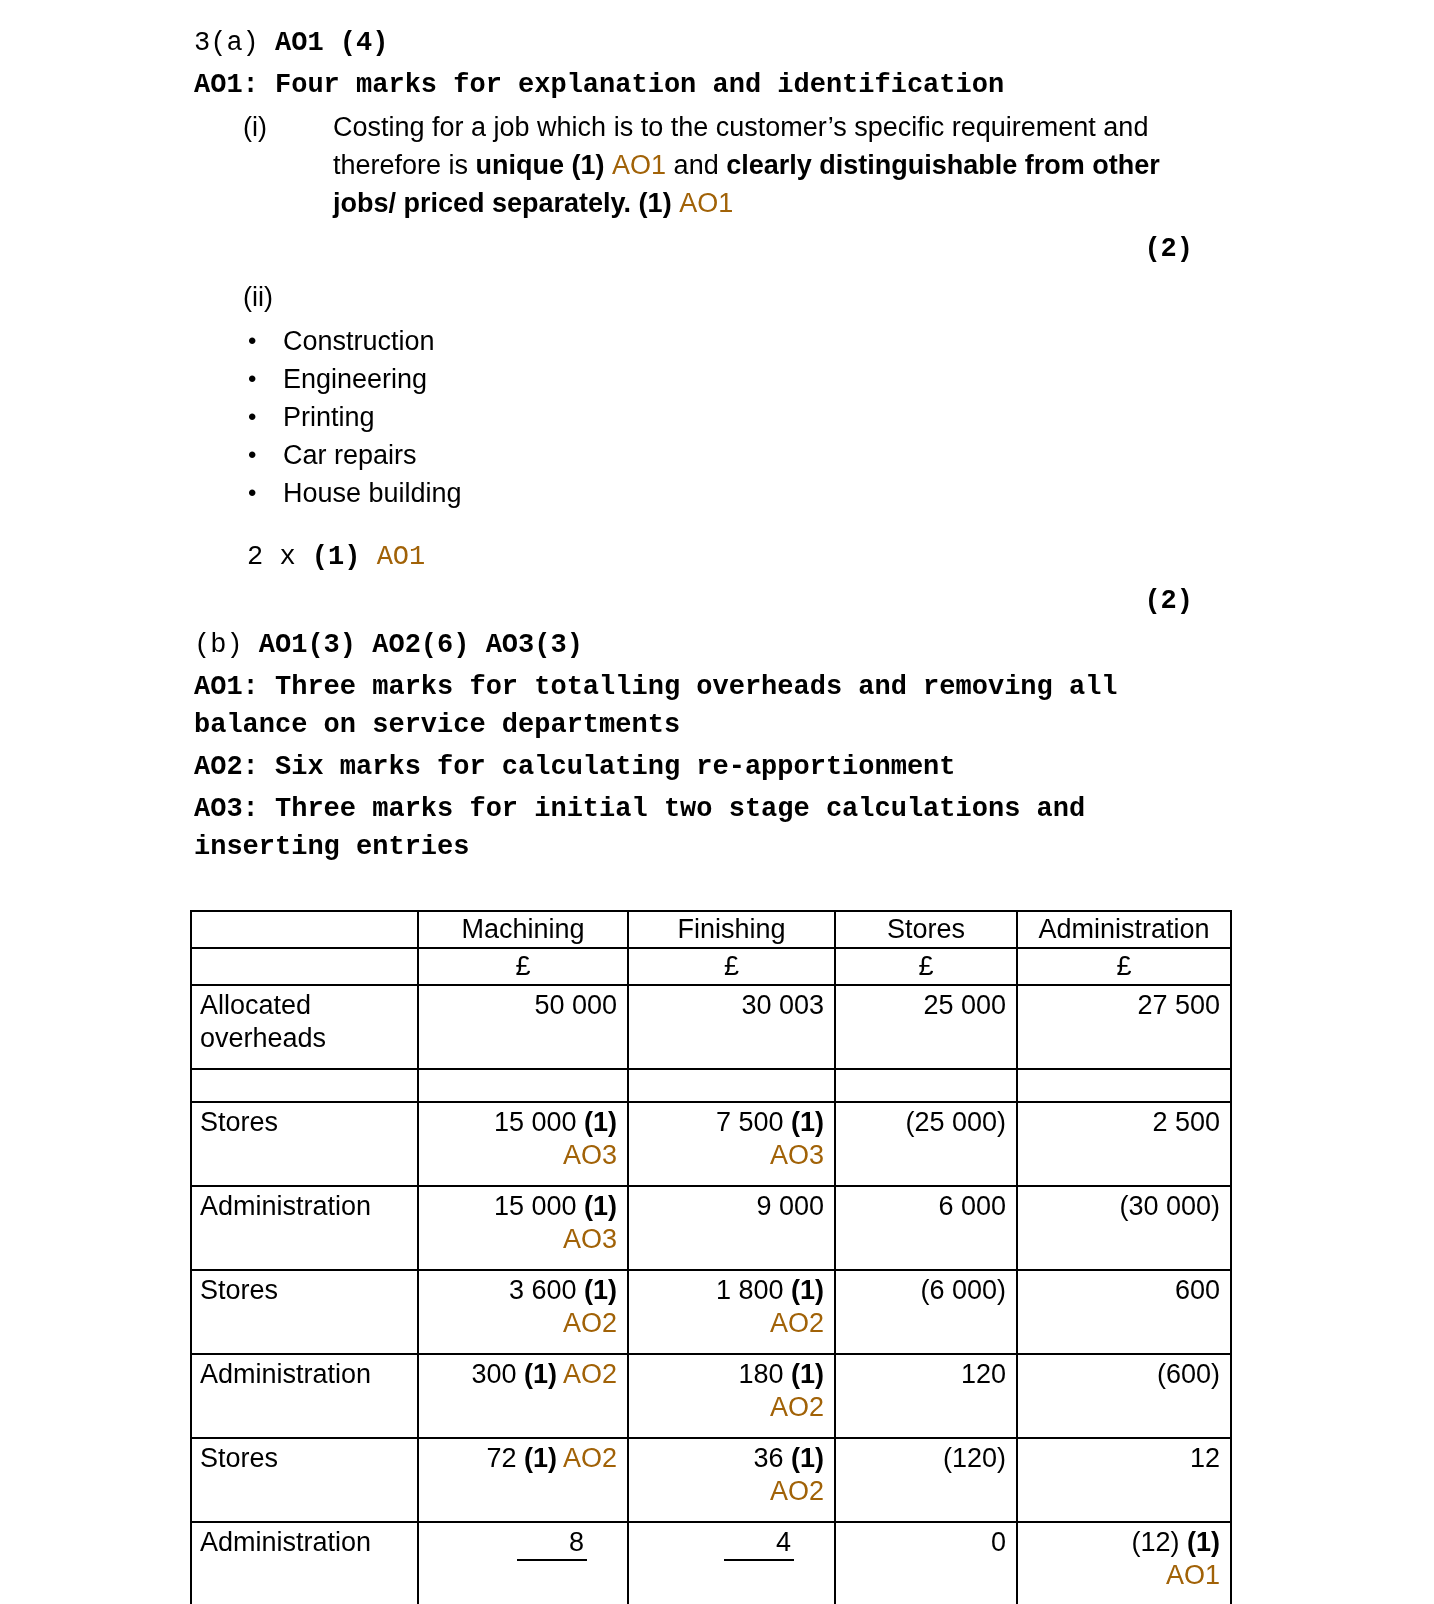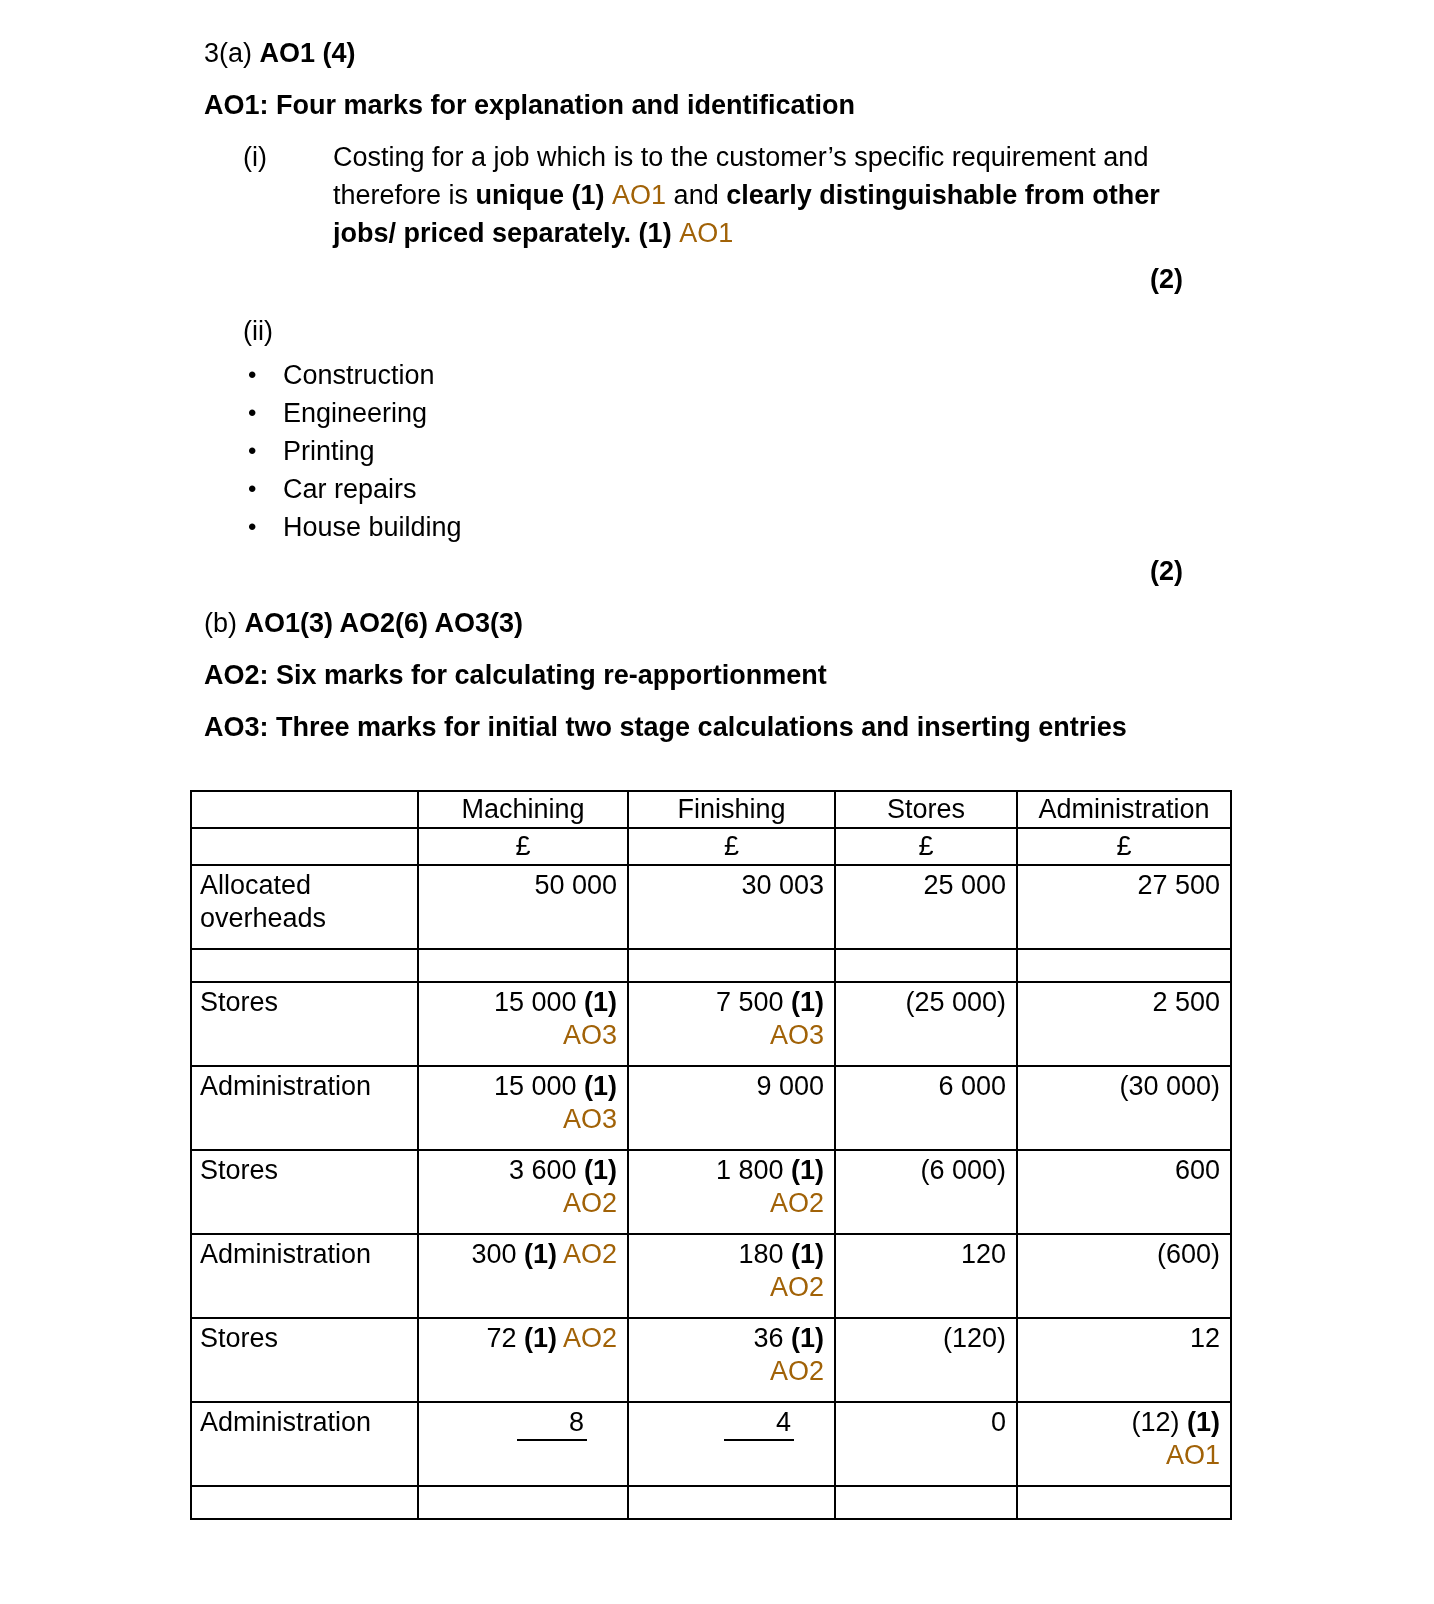--- a/index.html
+++ b/index.html
@@ -5,21 +5,21 @@
   html, body {
     margin: 0; padding: 0;
     width: 1434px; height: 1604px;
     background: #ffffff;
     overflow: hidden;
     font-family: "Liberation Sans", "DejaVu Sans", sans-serif;
     font-size: 27px;
     color: #000000;
   }
   .content { width: 1042px; margin-left: 190px; padding-top: 20px; }
-  p { margin: 14px; line-height: 38px; }
+  p { margin: 4px; line-height: 38px; font-family: Liberation Mono, monospace; }
   b, .bold { font-weight: bold; }
   .red { color: #a16207; }
   .mark-right { text-align: right; padding-right: 35px; font-weight: bold; }
   .numbered { display: flex; padding-left: 53px; line-height: 38px; }
   .num-label { flex: 0 0 90px; }
   .num-text { width: 860px; }
   .bullet { display: flex; padding-left: 58px; line-height: 38px; }
   .bullet .dot { flex: 0 0 35px; font-size: 24px; }
   .marks-line { padding-left: 53px; margin-top: 26px; }
   .mt6 { margin-top: 6px; }
@@ -75,25 +75,27 @@
     <div class="bullet">
         <span class="dot">•</span>
         <span>Car repairs</span>
       </div>
     <div class="bullet">
         <span class="dot">•</span>
         <span>House building</span>
       </div>
   </div>
 
+  <p class="marks-line"><span>2 x </span><b>(1)</b> <span class="red">AO1</span></p>
 
   <p class="mark-right mt6">(2)</p>
 
   <p class="mt6"><span>(b) </span><b>AO1(3) AO2(6) AO3(3)</b></p>
 
+  <p class="bline">AO1: Three marks for totalling overheads and removing all balance on service departments</p>
   <p class="bline">AO2: Six marks for calculating re-apportionment</p>
   <p class="bline">AO3: Three marks for initial two stage calculations and inserting entries</p>
 
   <table id="apportion-table">
     <colgroup>
       <col style="width:227px">
         <col style="width:210px">
         <col style="width:207px">
         <col style="width:182px">
         <col style="width:214px">

